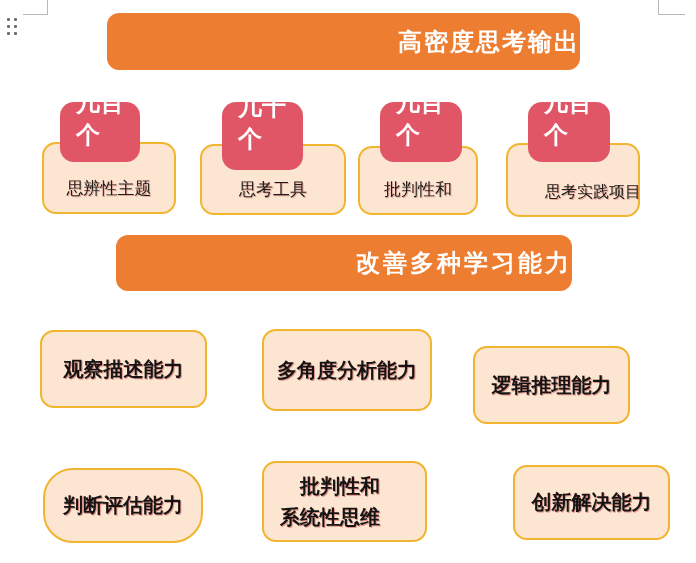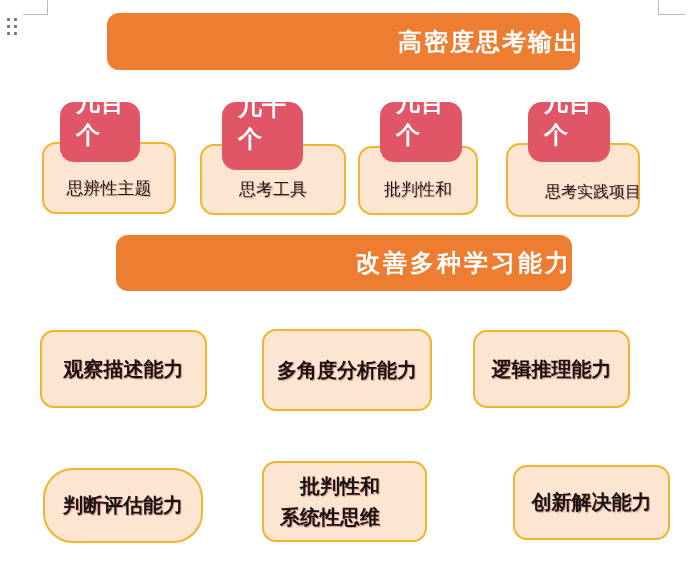--- a/index.html
+++ b/index.html
@@ -60,21 +60,21 @@
   .ability{
     position:absolute;background:#FCE5D1;border:2px solid #F0B42E;border-radius:14px;
     box-sizing:border-box;display:flex;align-items:center;justify-content:center;
   }
   .ability .txt{
     font-size:20px;font-weight:700;color:#141414;white-space:pre-line;
     text-shadow:1px 1px 0 rgba(190,45,45,0.45);text-align:center;line-height:1.55;
   }
   .pos-a{left:40px;top:330px;width:167px;height:78px;}
   .pos-b{left:262px;top:329px;width:170px;height:82px;}
-  .pos-c{left:473px;top:330px;width:157px;height:78px;}
+  .pos-c{left:473px;top:346px;width:157px;height:78px;}
   .pos-d{left:43px;top:468px;width:160px;height:75px;border-radius:30px;}
   .pos-e{left:262px;top:461px;width:165px;height:81px;justify-content:flex-start;padding-left:16px;}
   .pos-e .txt{text-align:right;}
   .pos-f{left:473px;top:465px;width:157px;height:75px;margin-left:40px;}
 </style>
 </head>
 <body>
 
 <div class="corner-tl"></div>
 <div class="corner-tr"></div>

